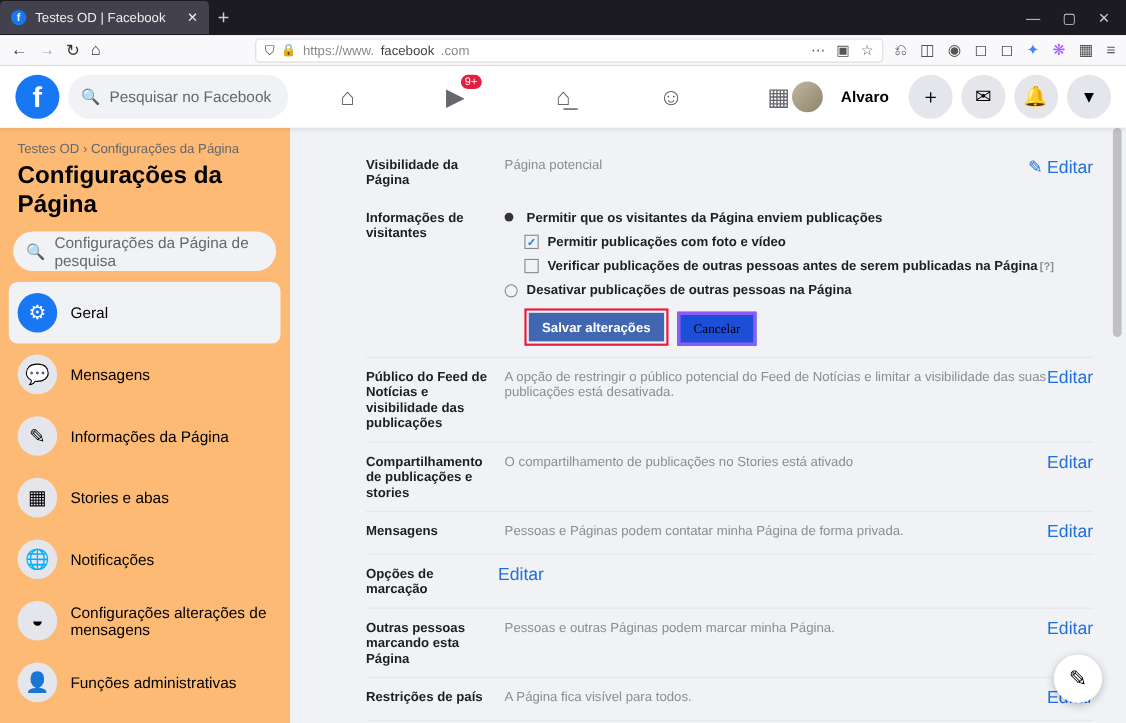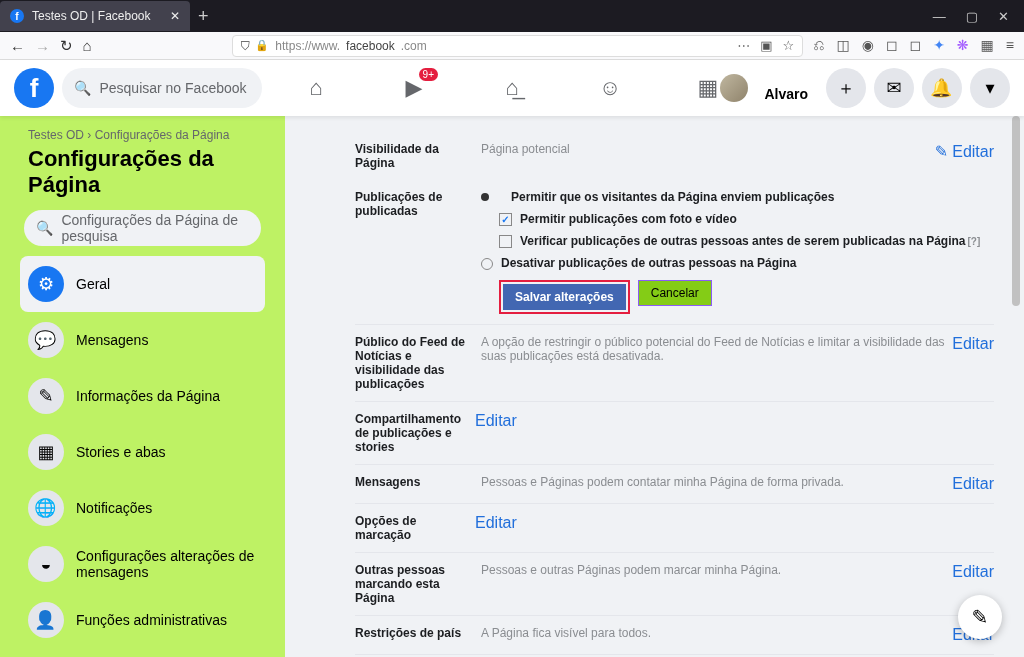--- a/index.html
+++ b/index.html
@@ -24,58 +24,58 @@
 .toolbar-icons span { cursor: pointer; }
 
 
 .fb-header { height: 56px; background: #fff; display: flex; align-items: center; padding: 0 14px; box-shadow: 0 2px 4px rgba(0,0,0,.08); position: relative; z-index: 5; }
 .fb-logo { width: 40px; height: 40px; background: #1877f2; border-radius: 50%; display: flex; align-items: center; justify-content: center; color: #fff; font-size: 26px; font-weight: bold; }
 .fb-search { background: #f0f2f5; border-radius: 50px; height: 40px; display: flex; align-items: center; padding: 0 12px; margin-left: 8px; width: 200px; color: #65676b; font-size: 14px; gap: 8px; }
 .fb-center-nav { position: absolute; left: 50%; transform: translateX(-50%); display: flex; gap: 70px; }
 .fb-center-nav .nav-icon { width: 28px; height: 28px; color: #65676b; cursor: pointer; display: flex; align-items: center; justify-content: center; font-size: 22px; position: relative; }
 .badge-red { position: absolute; top: -6px; right: -10px; background: #e41e3f; color: #fff; font-size: 10px; border-radius: 10px; padding: 1px 4px; }
 .fb-right { margin-left: auto; display: flex; align-items: center; gap: 8px; }
-.fb-user { display: flex; align-items: flex-end; gap: 16px; padding: 4px 10px; border-radius: 18px; cursor: pointer; }
+.fb-user { display: flex; align-items: center; gap: 16px; padding: 4px 10px; border-radius: 18px; cursor: pointer; }
 .fb-user .avatar { width: 28px; height: 28px; border-radius: 50%; background: linear-gradient(135deg,#c0b7a0,#8f836b); }
 .fb-user .name { font-weight: 600; font-size: 14px; }
 .icon-btn { width: 40px; height: 40px; border-radius: 50%; background: #e4e6eb; display: flex; align-items: center; justify-content: center; cursor: pointer; font-size: 18px; }
 
 
 .content { display: flex; height: calc(657px - 32px - 28px - 56px); }
-.sidebar { width: 285px; background: #bef264; padding: 10px 20px; overflow-y: auto; }
+.sidebar { width: 263px; background: #fdba74; padding: 10px 8px; overflow-y: auto; }
 .breadcrumbs { font-size: 12px; color: #65676b; margin: 2px 8px 2px; }
 .breadcrumbs a { color: #65676b; text-decoration: none; }
 .page-title { font-size: 22px; font-weight: bold; margin: 4px 8px 12px; }
 .sidebar-search { background: #f0f2f5; border-radius: 50px; height: 36px; display: flex; align-items: center; padding: 0 12px; margin: 0 4px 10px; color: #65676b; font-size: 14px; gap: 8px; }
 .sb-item { display: flex; align-items: center; gap: 12px; padding: 10px 8px; border-radius: 8px; cursor: pointer; font-size: 14px; }
 .sb-item.active { background: #f0f2f5; }
 .sb-item .sb-icon { width: 36px; height: 36px; border-radius: 50%; background: #e4e6eb; display: flex; align-items: center; justify-content: center; font-size: 18px; color: #050505; flex-shrink: 0; }
 .sb-item.active .sb-icon { background: #1877f2; color: #fff; }
 
 
 .main { flex: 1; padding: 16px 30px 32px 70px; overflow-y: auto; position: relative; }
 .setting-row { display: flex; padding: 10px 0; border-bottom: 1px solid #e4e6eb; font-size: 12px; align-items: flex-start; }
 .setting-row.noborder { border-bottom: none; }
 .setting-label { width: 120px; font-weight: bold; color: #1c1e21; flex-shrink: 0; }
 .setting-value { flex: 1; color: #8a8d91; padding-left: 6px; }
 .setting-edit { color: #216fdb; cursor: pointer; flex-shrink: 0; font-size: 16px; }
 .pencil { margin-right: 4px; }
 
 
 .visitor-settings { flex: 1; padding-left: 6px; }
-.radio-row { display: flex; align-items: center; gap: 22px; font-size: 12px; color: #1c1e21; font-weight: bold; margin-bottom: 8px; }
+.radio-row { display: flex; align-items: center; gap: 12px; font-size: 12px; color: #1c1e21; font-weight: bold; margin-bottom: 8px; }
 .radio-dot { width: 8px; height: 8px; background: #333; border-radius: 50%; }
 .check-row { display: flex; align-items: center; gap: 8px; font-size: 12px; color: #1c1e21; font-weight: bold; margin-left: 18px; margin-bottom: 8px; }
 .checkbox { width: 13px; height: 13px; border: 1px solid #888; display: inline-flex; align-items: center; justify-content: center; font-size: 10px; color: #1877f2; flex-shrink: 0; margin-top: 1px; }
 .checkbox.checked::after { content: "✓"; }
 .radio-empty { width: 12px; height: 12px; border: 1px solid #888; border-radius: 50%; display: inline-block; flex-shrink: 0; margin-top: 1px; }
-.btn-row { margin-left: 18px; margin-top: 10px; display: flex; gap: 8px; align-items: flex-start; }
+.btn-row { margin-left: 18px; margin-top: 10px; display: flex; gap: 8px; align-items: flex-end; }
 .btn-save { background: #4267b2; color: #fff; border: none; padding: 6px 12px; font-size: 12px; font-weight: bold; cursor: pointer; }
 .highlight-box { border: 2px solid #e41e3f; padding: 2px; display: inline-block; }
-.btn-cancel { background: #84cc16; border: 1px solid #8b5cf6; padding: 5px 12px; font-size: 12px; cursor: pointer; }
+.btn-cancel { background: #1d4ed8; border: 3px solid #8b5cf6; padding: 5px 12px; font-size: 12px; cursor: pointer; font-family: Liberation Serif, serif; }
 
 .inner-scroll { position: absolute; right: 4px; top: 0; width: 8px; height: 190px; background: #c1c1c1; border-radius: 4px; }
 
 .fab { position: fixed; bottom: 18px; right: 22px; width: 44px; height: 44px; border-radius: 50%; background: #fff; box-shadow: 0 2px 8px rgba(0,0,0,.25); display: flex; align-items: center; justify-content: center; font-size: 20px; cursor: pointer; }
 
 .help-q { color: #8a8d91; font-size: 10px; margin-left: 2px; }
 </style>
 </head>
 <body>
 
@@ -199,21 +199,21 @@
   <div class="main">
     <div class="inner-scroll"></div>
 
     <div class="setting-row noborder">
       <div class="setting-label">Visibilidade da Página</div>
       <div class="setting-value">Página potencial</div>
       <div class="setting-edit"><span class="pencil">✎</span><span>Editar</span></div>
     </div>
 
     <div class="setting-row">
-      <div class="setting-label">Publicações de publicadas</div>
+      <div class="setting-label">Informações de visitantes</div>
       <div class="visitor-settings">
         <div class="radio-row">
           <span class="radio-dot"></span>
           <span>Permitir que os visitantes da Página enviem publicações</span>
         </div>
         <div class="check-row">
           <span class="checkbox checked"></span>
           <span>Permitir publicações com foto e vídeo</span>
         </div>
         <div class="check-row">
@@ -234,20 +234,21 @@
     </div>
 
     <div id="rows-container">
         <div class="setting-row">
           <div class="setting-label">Público do Feed de Notícias e visibilidade das publicações</div>
           <div class="setting-value">A opção de restringir o público potencial do Feed de Notícias e limitar a visibilidade das suas publicações está desativada.</div>
           <div class="setting-edit">Editar</div>
         </div>
         <div class="setting-row">
           <div class="setting-label">Compartilhamento de publicações e stories</div>
+          <div class="setting-value">O compartilhamento de publicações no Stories está ativado</div>
           <div class="setting-edit">Editar</div>
         </div>
         <div class="setting-row">
           <div class="setting-label">Mensagens</div>
           <div class="setting-value">Pessoas e Páginas podem contatar minha Página de forma privada.</div>
           <div class="setting-edit">Editar</div>
         </div>
         <div class="setting-row">
           <div class="setting-label">Opções de marcação</div>
           <div class="setting-edit">Editar</div>

